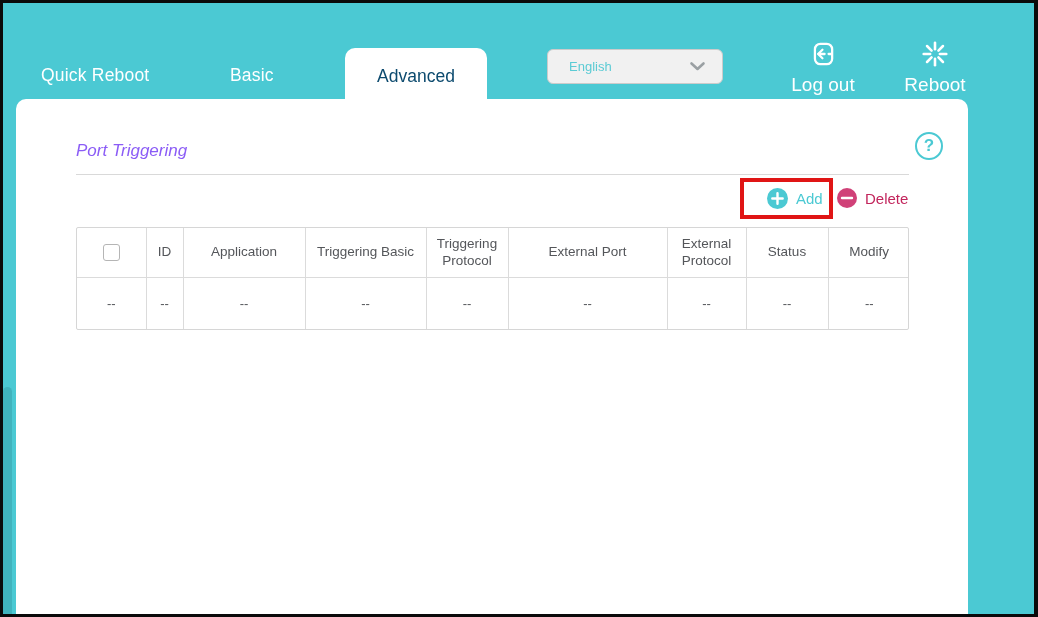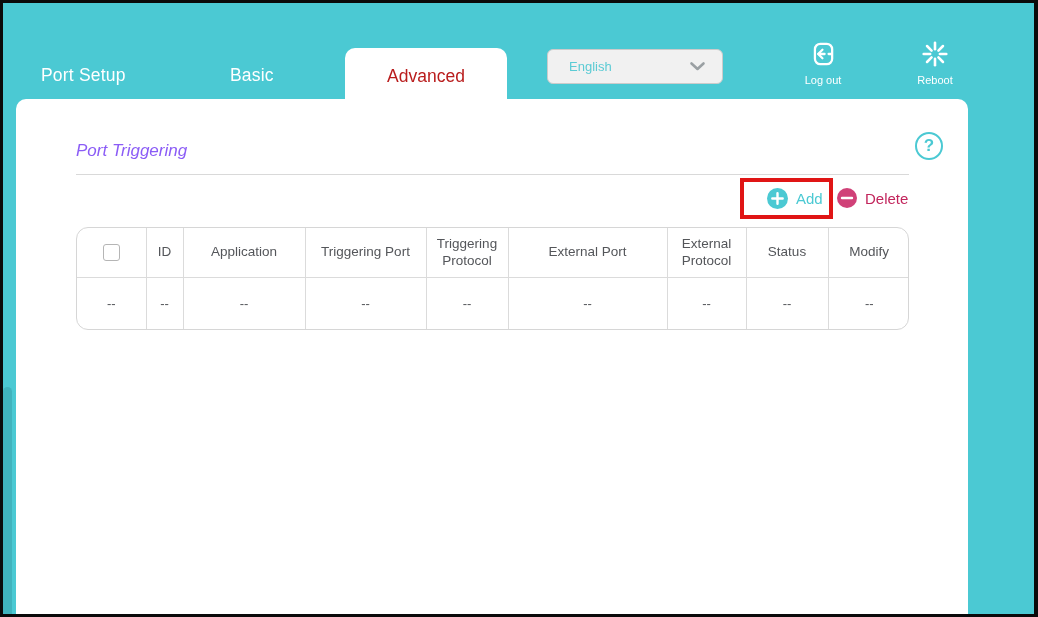--- a/index.html
+++ b/index.html
@@ -22,24 +22,24 @@
     letter-spacing: .2px;
     cursor: pointer;
     white-space: nowrap;
   }
   .tab-quick { left: 38px; }
   .tab-basic { left: 227px; }
 
   .tab-advanced {
     position: absolute;
     left: 342px; top: 45px;
-    width: 162px; height: 55px;
+    width: 142px; height: 55px;
     background: #ffffff;
     border-radius: 10px 10px 0 0;
-    color: #b91c1c;
+    color: #0c4a6e;
     font-size: 17.5px;
     text-align: center;
     line-height: 57px;
     cursor: pointer;
     z-index: 2;
   }
 
   .lang-select {
     position: absolute;
     left: 544px; top: 46px;
@@ -65,21 +65,21 @@
     width: 62px;
     display: flex;
     flex-direction: column;
     align-items: center;
     cursor: pointer;
   }
   .hdr-btn.logout { left: 789px; }
   .hdr-btn.reboot { left: 901px; text-align: right; }
   .hdr-btn .hdr-label {
     margin-top: 2px;
-    font-size: 11px;
+    font-size: 19px;
     color: #ffffff;
     white-space: nowrap;
   }
 
   
   .left-thumb {
     position: absolute;
     left: 0; top: 384px; bottom: 0;
     width: 9px;
     background: #40B3BD;
@@ -153,21 +153,21 @@
   .delete-btn { left: 821px; }
   .delete-btn .circle { background: #D04178; width: 20px; height: 20px; }
   .delete-btn .btn-label { font-size: 15px; color: #C2255C; }
 
   
   .table-wrap {
     position: absolute;
     left: 60px; top: 128px;
     width: 833px;
     border: 1px solid #d6d6d6;
-    border-radius: 12px;
+    border-radius: 2px;
     overflow: hidden;
     background: #fff;
   }
   table { width: 100%; border-collapse: collapse; table-layout: fixed; }
   th, td {
     border: 1px solid #dbdbdb;
     text-align: center;
     vertical-align: middle;
     font-weight: 400;
     padding: 3px 5px;
@@ -186,21 +186,21 @@
     border: 1px solid #b5b5b5;
     border-radius: 3px;
     background: #fff;
     margin: 0 auto;
     cursor: pointer;
   }
 </style>
 </head>
 <body>
 
-<div class="tab-label tab-quick">Port Setup</div>
+<div class="tab-label tab-quick">Quick Reboot</div>
 <div class="tab-label tab-basic">Basic</div>
 <div class="tab-advanced">Advanced</div>
 
 <div class="lang-select">
   <span class="value">English</span>
   <span class="chev">
     <svg width="17" height="11" viewBox="0 0 17 11">
       <path d="M2.5 2.5 L8.5 8 L14.5 2.5" stroke="#9aa0a3" stroke-width="2.6" fill="none" stroke-linecap="round" stroke-linejoin="round"></path>
     </svg>
   </span>
@@ -278,21 +278,21 @@
           <col style="width:82px">
           <col style="width:82px">
       </colgroup>
       <thead>
         <tr>
           <th>
             <div class="checkbox"></div>
           </th>
           <th>ID</th>
           <th>Application</th>
-          <th>Triggering Port</th>
+          <th>Triggering Basic</th>
           <th>Triggering Protocol</th>
           <th>External Port</th>
           <th>External Protocol</th>
           <th>Status</th>
           <th>Modify</th>
         </tr>
       </thead>
       <tbody>
         <tr>
           <td>--</td>

